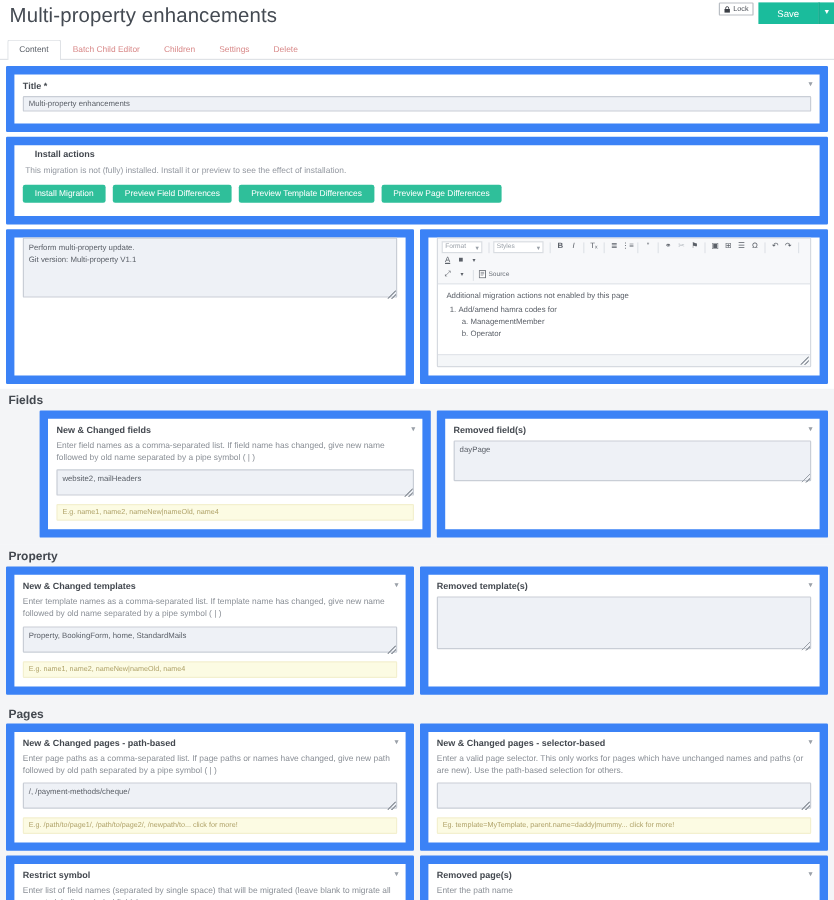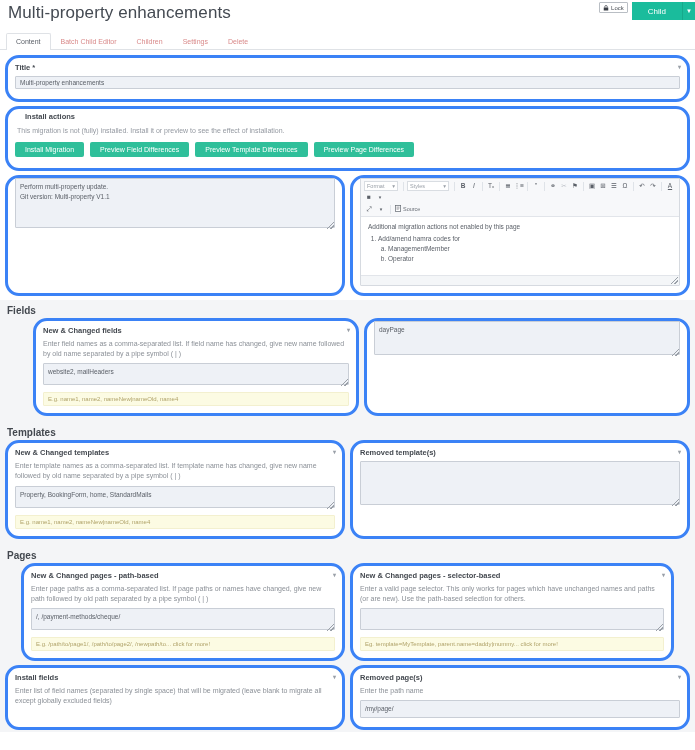--- a/index.html
+++ b/index.html
@@ -45,21 +45,21 @@
           border-bottom:1px solid #dfe2e6; background:#fff; }
   .tab {
     font-size:7px; padding:4px 9px 3px; color:#d98a8a; background:transparent;
     border:1px solid transparent; border-bottom:none; line-height:1;
   }
   .tab.active { color:#5b6068; background:#fff; border-color:#dfe2e6;
                 border-radius:2px 2px 0 0; margin-bottom:-1px; }
 
   
   .panel {
-    background:#fff; border:3px solid #3b82f6; border-radius:14px;
+    background:#fff; border:7px solid #3b82f6; border-radius:1px;
     margin:4px 5px; position:relative;
   }
   .panel-head {
     position:relative; padding:5px 7px 4px;
     font-size:7.5px; font-weight:bold; color:#43484f;
   }
   .collapse-caret {
     position:absolute; right:6px; top:6px; font-size:6px; color:#9aa0a8; line-height:1;
   }
   .panel-body { padding:0 7px 7px; }
@@ -147,21 +147,21 @@
       <div class="lock-btn">
         <span class="lock-glyph">
           <svg width="6" height="6" viewBox="0 0 12 12">
               <path d="M3.5 5V3.5a2.5 2.5 0 015 0V5" fill="none" stroke="#3b3f46" stroke-width="1.4"></path>
               <rect x="1.5" y="5" width="9" height="6" fill="#3b3f46"></rect>
             </svg>
         </span>
         <span>Lock</span>
       </div>
       <div class="save-group">
-        <button class="save-btn">Child</button>
+        <button class="save-btn">Save</button>
         <button class="save-caret">
           <span>▼</span>
         </button>
       </div>
     </div>
   </div>
 
   <div class="tabs">
     <div class="tab active">Content</div>
     <div class="tab">Batch Child Editor</div>
@@ -293,32 +293,36 @@
         <div class="panel-body">
           <div class="hint-text">Enter field names as a comma-separated list. If field name has changed, give new name followed by old name separated by a pipe symbol ( | )</div>
           <div class="ta-wrap">
             <textarea class="textarea" style="height: 22px;">website2, mailHeaders</textarea>
             <span class="resizer"></span>
           </div>
           <div class="eg-hint">E.g. name1, name2, nameNew|nameOld, name4</div>
         </div>
       </div>
       <div class="panel">
+        <div class="panel-head">
+          <span>Removed field(s)</span>
+          <span class="collapse-caret">▾</span>
+        </div>
         <div class="panel-body">
           <div class="ta-wrap">
             <textarea class="textarea" style="height: 34px;">dayPage</textarea>
             <span class="resizer"></span>
           </div>
         </div>
       </div>
     </div>
   </div>
 
   <div class="section-wrap">
-    <div class="section-label">Templates</div>
+    <div class="section-label">Property</div>
     <div class="two-col" style="margin:0 5px 4px;">
       <div class="panel">
         <div class="panel-head">
           <span>New &amp; Changed templates</span>
           <span class="collapse-caret">▾</span>
         </div>
         <div class="panel-body">
           <div class="hint-text">Enter template names as a comma-separated list. If template name has changed, give new name followed by old name separated by a pipe symbol ( | )</div>
           <div class="ta-wrap">
             <textarea class="textarea" style="height: 22px;">Property, BookingForm, home, StandardMails</textarea>
@@ -337,21 +341,21 @@
             <textarea class="textarea" style="height: 44px;"></textarea>
             <span class="resizer"></span>
           </div>
         </div>
       </div>
     </div>
   </div>
 
   <div class="section-wrap">
     <div class="section-label">Pages</div>
-    <div class="two-col" style="margin:0 21px 4px;">
+    <div class="two-col" style="margin:0 5px 4px;">
       <div class="panel">
         <div class="panel-head">
           <span>New &amp; Changed pages - path-based</span>
           <span class="collapse-caret">▾</span>
         </div>
         <div class="panel-body">
           <div class="hint-text">Enter page paths as a comma-separated list. If page paths or names have changed, give new path followed by old path separated by a pipe symbol ( | )</div>
           <div class="ta-wrap">
             <textarea class="textarea" style="height: 22px;">/, /payment-methods/cheque/</textarea>
             <span class="resizer"></span>
@@ -371,21 +375,21 @@
             <span class="resizer"></span>
           </div>
           <div class="eg-hint">Eg. template=MyTemplate, parent.name=daddy|mummy... click for more!</div>
         </div>
       </div>
     </div>
 
     <div class="two-col" style="margin:0 5px 0;">
       <div class="panel">
         <div class="panel-head">
-          <span>Install fields</span>
+          <span>Restrict symbol</span>
           <span class="collapse-caret">▾</span>
         </div>
         <div class="panel-body">
           <div class="hint-text">Enter list of field names (separated by single space) that will be migrated (leave blank to migrate all except globally excluded fields)</div>
         </div>
       </div>
       <div class="panel">
         <div class="panel-head">
           <span>Removed page(s)</span>
           <span class="collapse-caret">▾</span>

